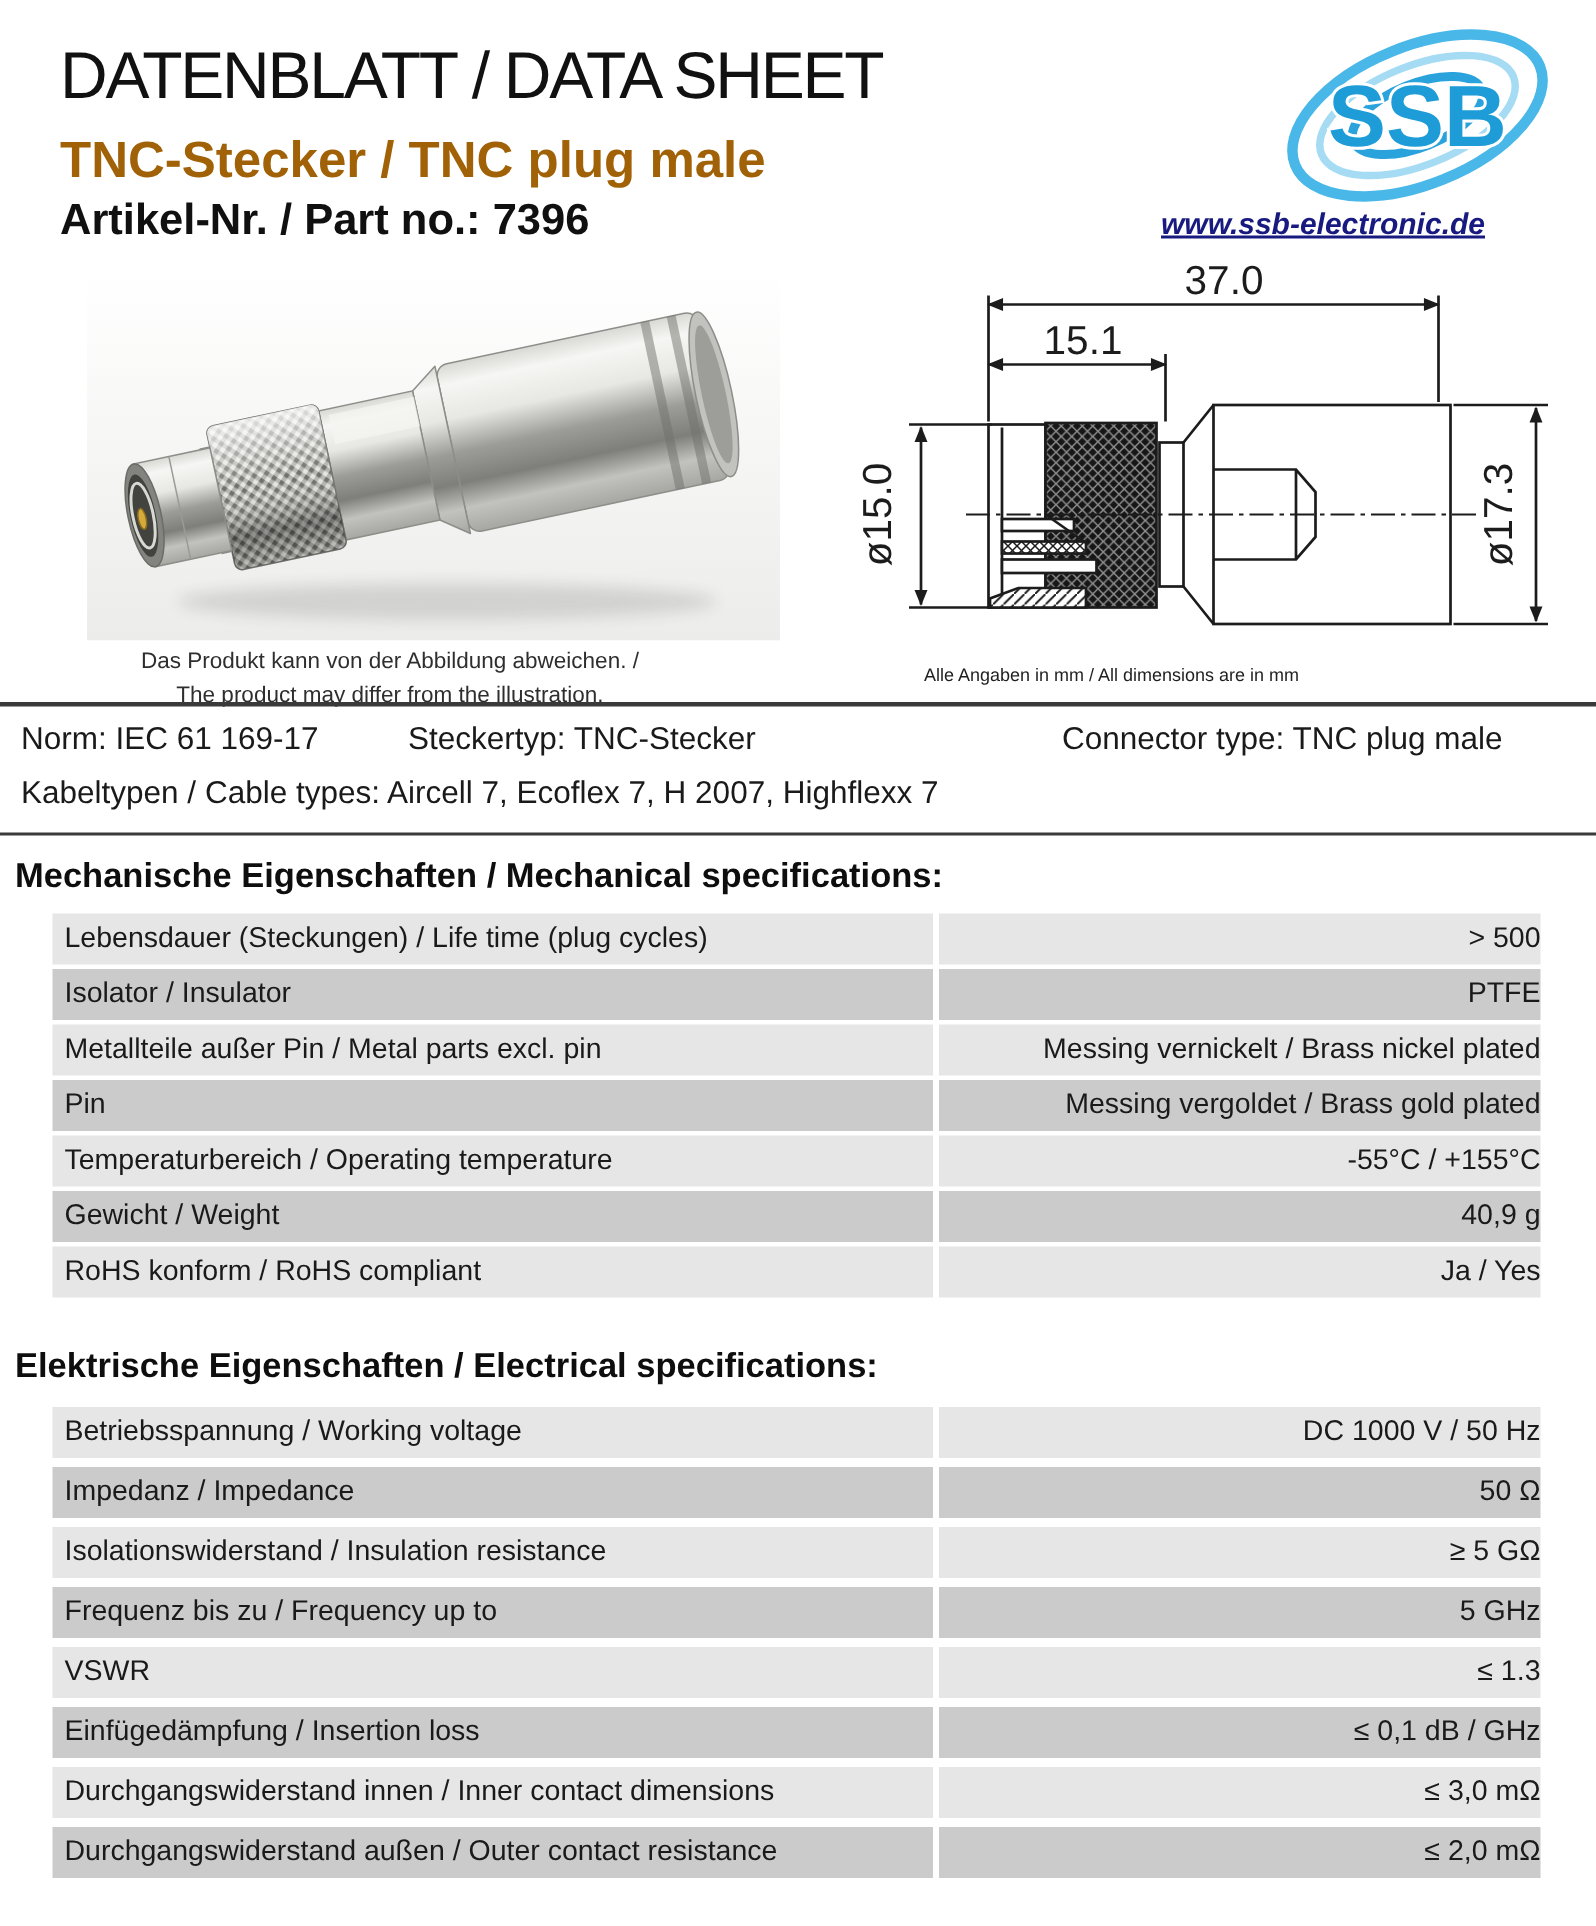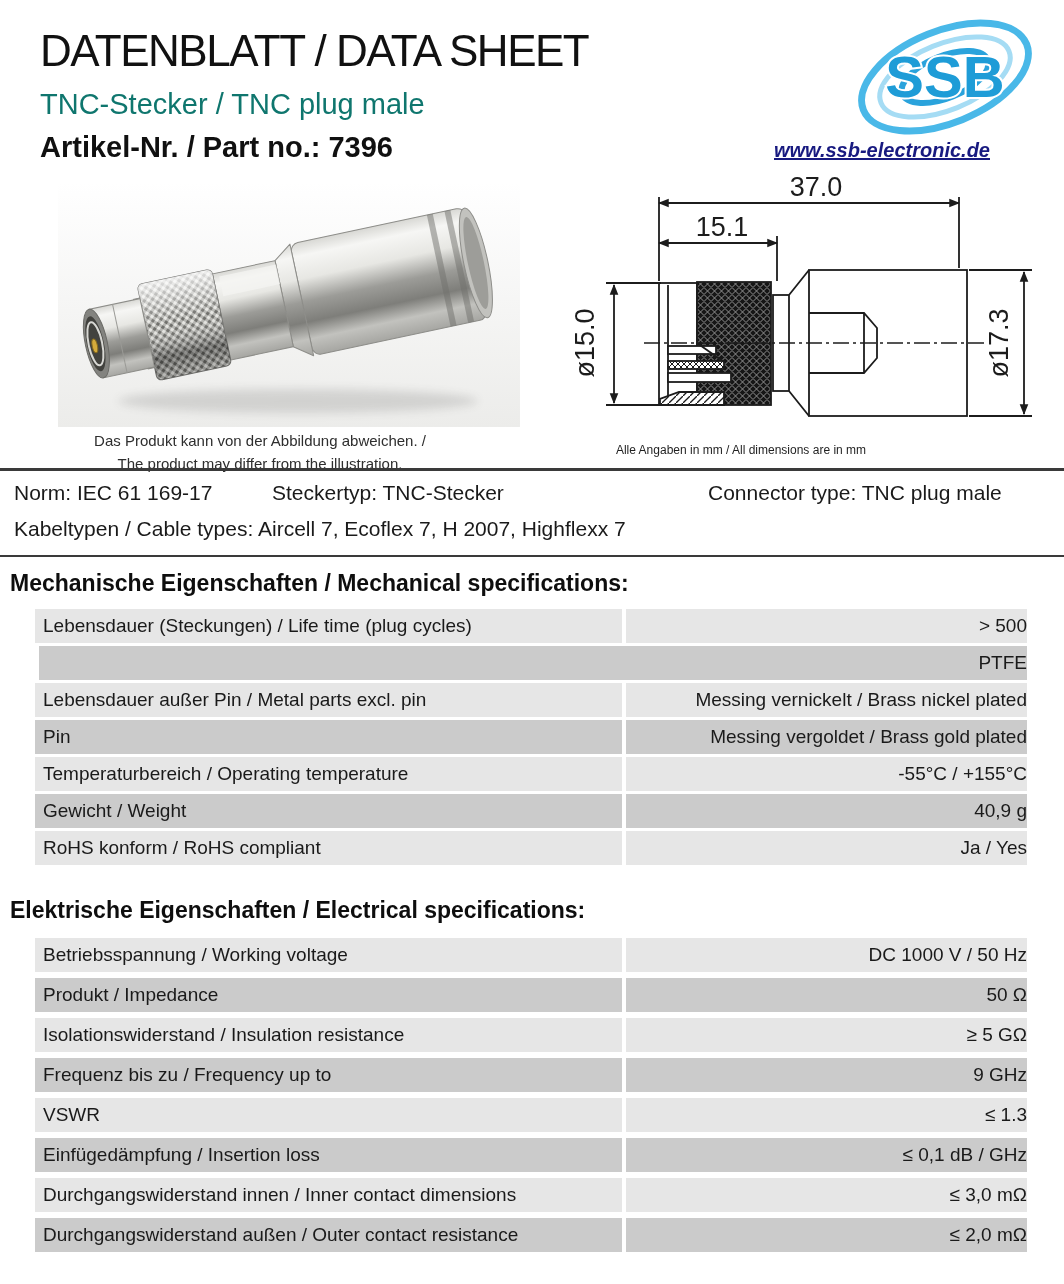--- a/index.html
+++ b/index.html
@@ -2,21 +2,21 @@
 <html><head>
 <meta charset="utf-8">
 <style>
   html,body{margin:0;padding:0;background:#fff;}
   .page{
     position:relative;width:1064px;height:1284px;background:#ffffff;
     font-family:"Liberation Sans","DejaVu Sans",sans-serif;color:#1a1a1a;overflow:hidden;
   }
   .abs{position:absolute;}
   .page-title{left:40px;top:26px;font-size:44px;font-weight:400;letter-spacing:-1.5px;color:#111;}
-  .page-sub1{left:40px;top:88px;font-size:29px;font-weight:normal;color:#0f766e;}
+  .page-sub1{left:40px;top:88px;font-size:34px;font-weight:bold;color:#a16207;}
   .page-sub2{left:40px;top:131px;font-size:29px;font-weight:bold;color:#101010;}
   .logo-box{left:845px;top:16px;width:200px;height:122px;}
   .site-box{left:756px;top:139px;width:252px;text-align:center;}
   .site-box a{color:#181a80;font-size:20px;font-weight:bold;font-style:italic;text-decoration:underline;}
   .photo-box{left:58px;top:182px;width:462px;height:245px;}
   .photo-caption{left:28px;top:430px;width:464px;text-align:center;font-size:15px;line-height:1.5;color:#2e2e2e;}
   .drawing-box{left:564px;top:172px;width:516px;height:266px;}
   .drawing-note{left:483px;top:443px;width:516px;text-align:center;font-size:12px;color:#1f1f1f;}
   .rule{left:0;width:1064px;background:#3a3a3a;}
   .rule-a{top:468px;height:3px;}
@@ -185,24 +185,25 @@
   <div class="abs info-cables">Kabeltypen / Cable types: Aircell 7, Ecoflex 7, H 2007, Highflexx 7</div>
   <div class="abs rule rule-b"></div>
 
   <div class="abs sec-head mech">Mechanische Eigenschaften / Mechanical specifications:</div>
   <div class="abs spec-table mech">
       <div class="spec-row light">
         <div class="spec-label">Lebensdauer (Steckungen) / Life time (plug cycles)</div>
         <div class="spec-value">&gt; 500</div>
       </div>
       <div class="spec-row dark">
+        <div class="spec-label">Isolator / Insulator</div>
         <div class="spec-value">PTFE</div>
       </div>
       <div class="spec-row light">
-        <div class="spec-label">Lebensdauer außer Pin / Metal parts excl. pin</div>
+        <div class="spec-label">Metallteile außer Pin / Metal parts excl. pin</div>
         <div class="spec-value">Messing vernickelt / Brass nickel plated</div>
       </div>
       <div class="spec-row dark">
         <div class="spec-label">Pin</div>
         <div class="spec-value">Messing vergoldet / Brass gold plated</div>
       </div>
       <div class="spec-row light">
         <div class="spec-label">Temperaturbereich / Operating temperature</div>
         <div class="spec-value">-55°C / +155°C</div>
       </div>
@@ -216,30 +217,30 @@
       </div>
     </div>
 
   <div class="abs sec-head elec">Elektrische Eigenschaften / Electrical specifications:</div>
   <div class="abs spec-table elec">
       <div class="spec-row light">
         <div class="spec-label">Betriebsspannung / Working voltage</div>
         <div class="spec-value">DC 1000 V / 50 Hz</div>
       </div>
       <div class="spec-row dark">
-        <div class="spec-label">Produkt / Impedance</div>
+        <div class="spec-label">Impedanz / Impedance</div>
         <div class="spec-value">50 Ω</div>
       </div>
       <div class="spec-row light">
         <div class="spec-label">Isolationswiderstand / Insulation resistance</div>
         <div class="spec-value">≥ 5 GΩ</div>
       </div>
       <div class="spec-row dark">
         <div class="spec-label">Frequenz bis zu / Frequency up to</div>
-        <div class="spec-value">9 GHz</div>
+        <div class="spec-value">5 GHz</div>
       </div>
       <div class="spec-row light">
         <div class="spec-label">VSWR</div>
         <div class="spec-value">≤ 1.3</div>
       </div>
       <div class="spec-row dark">
         <div class="spec-label">Einfügedämpfung / Insertion loss</div>
         <div class="spec-value">≤ 0,1 dB / GHz</div>
       </div>
       <div class="spec-row light">

